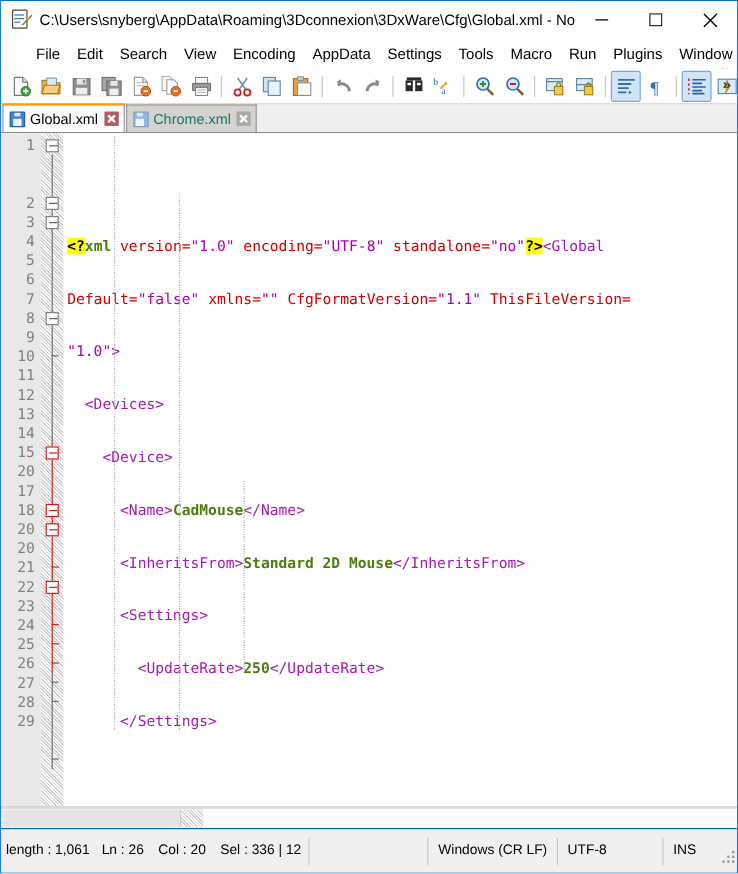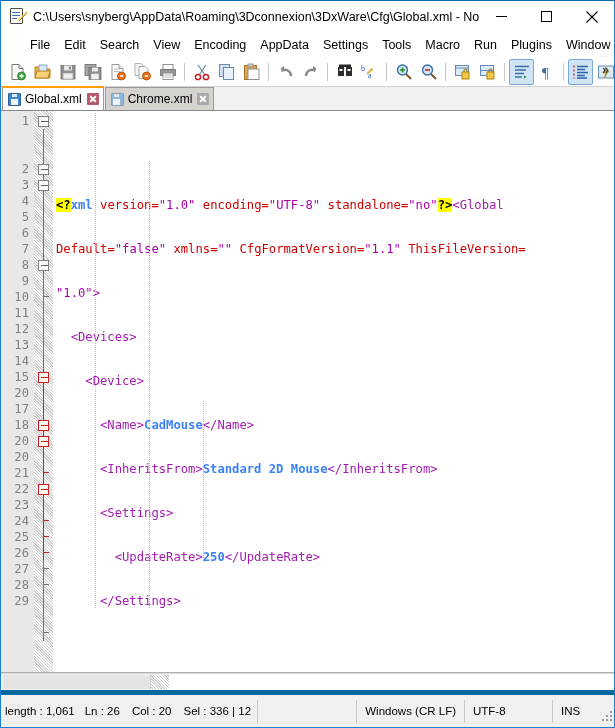--- a/index.html
+++ b/index.html
@@ -119,21 +119,21 @@
   }
   .tab {
     height: 23px;
     display: flex; align-items: center;
     padding: 0 4px 0 5px;
     font-size: 12px;
     background: #d6d3ce;
     border: 1px solid #9a9a9a;
     border-bottom: none;
     margin-right: 1px;
-    color: #000000;
+    color: #0f766e;
     position: relative;
   }
   .tab.active {
     background: #fdfdfd;
     color: #000;
     height: 24px;
     border-top: 2px solid #ffa000;
     z-index: 3;
   }
   .tab-icon {
@@ -225,21 +225,21 @@
     padding-top: 2px;
     white-space: pre;
     overflow: hidden;
     position: relative;
     background: #fff;
   }
   .cline { height: 16px; line-height: 16px; padding-left: 3px; }
   .tagc  { color: #a21caf; }
   .attrn { color: #cc0000; }
   .attrv { color: #aa00aa; }
-  .txtc  { color: #3b82f6; font-weight: bold; text-align: center; }
+  .txtc  { color: #4d7c0f; font-weight: bold; text-align: center; }
   .hl    { background: #ffff00; color: #000; font-weight: bold; }
   .indent-guide {
     position: absolute; top: 0; bottom: 0; width: 1px;
     background: repeating-linear-gradient(to bottom, #b8b8b8 0 1px, transparent 1px 2px);
   }
 
   
   .hscroll {
     height: 17px; min-height: 17px;
     background: #f0f0f0;
@@ -260,21 +260,21 @@
   }
   .hrest {
     position: absolute; left: 168px; right: 0; top: 0; bottom: 0;
     background: #ffffff;
   }
 
   
   .statusbar {
     height: 37px; min-height: 23px;
     background: #f0f0f0;
-    border-top: 5px solid #0369a1;
+    border-top: 1px solid #0369a1;
     display: flex; align-items: center;
     font-size: 11.5px; color: #000;
   }
   .sb-cell {
     height: 23px;
     display: flex; align-items: center;
     padding: 0 8px;
     border-right: 1px solid #c8c8c8;
     white-space: nowrap;
   }

